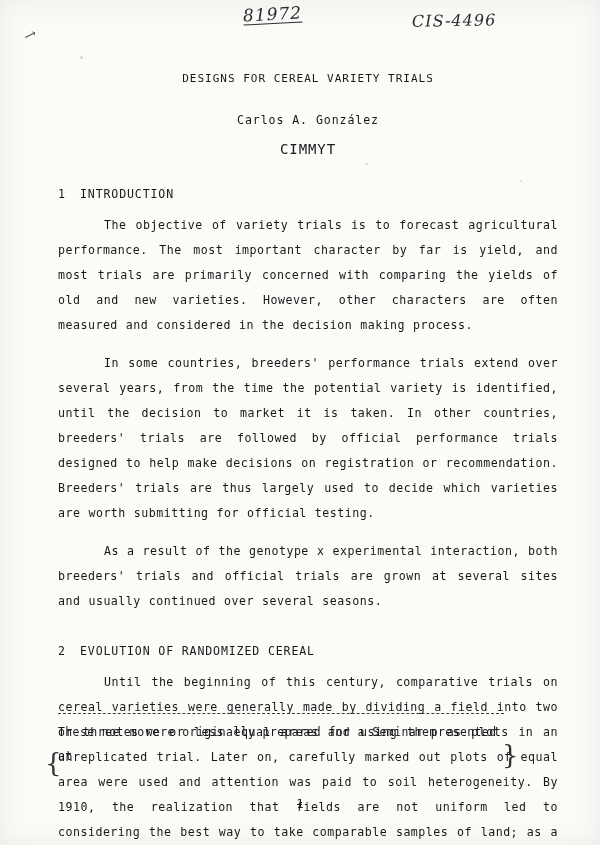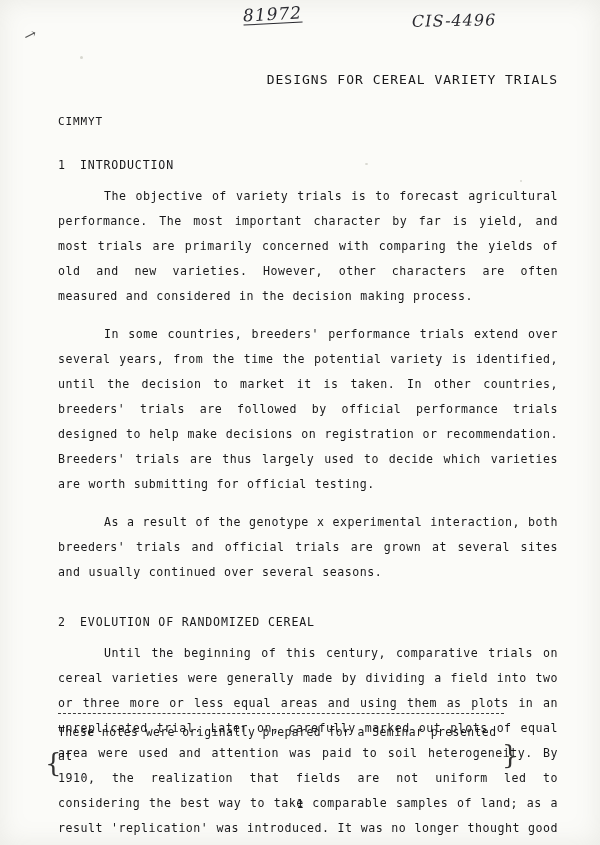--- a/index.html
+++ b/index.html
@@ -60,34 +60,34 @@
   }
 
   .doc {
     position: absolute;
     left: 58px;
     top: 72px;
     width: 500px;
   }
 
   .title {
-    text-align: right;
-    font-size: 13px;
+    text-align: center;
+    font-size: 11px;
     letter-spacing: 1.0px;
     margin-bottom: 28px;
   }
   .author {
     text-align: center;
     font-size: 11.6px;
     letter-spacing: 0.9px;
     margin-bottom: 14px;
   }
   .affil {
-    text-align: left;
-    font-size: 11px;
+    text-align: center;
+    font-size: 14px;
     letter-spacing: 0.9px;
     margin-bottom: 30px;
   }
 
   .section-head {
     font-size: 11.6px;
     letter-spacing: 0.85px;
     margin-top: 30px;
     margin-bottom: 12px;
   }
@@ -168,20 +168,21 @@
   <div class="speck" style="left:520px;top:180px;width:2px;height:2px;"></div>
   <div class="speck" style="left:365px;top:163px;width:3px;height:2px;"></div>
 
   <div class="handwrite hw-accession">81972</div>
   <div class="handwrite hw-callnum">CIS-4496</div>
   <div class="handwrite hw-mark">↗</div>
 
   <div class="doc">
 
     <div class="title">DESIGNS FOR CEREAL VARIETY TRIALS</div>
+    <div class="author">Carlos A. González</div>
     <div class="affil">CIMMYT</div>
 
     <div class="section-head">
       <span class="num">1</span><span>INTRODUCTION</span>
     </div>
     <p class="para">The objective of variety trials is to forecast  agricultural performance.   The  most important character by far is yield, and most trials are primarily concerned with comparing the yields  of old  and  new  varieties.   However,  other  characters  are often measured and considered in the decision making process.</p>
     <p class="para">In some countries, breeders' performance trials extend  over several years, from the time the potential variety is identified, until the decision to market it is taken.   In  other  countries, breeders'  trials  are  followed  by  official performance trials designed   to   help   make   decisions   on   registration    or recommendation.  Breeders' trials are thus largely used to decide which varieties are worth submitting for official testing.</p>
     <p class="para">As a result of the genotype x experimental interaction,  both breeders'  trials  and official trials are grown at several sites and usually continued over several seasons.</p>
 
     <div class="section-head">

